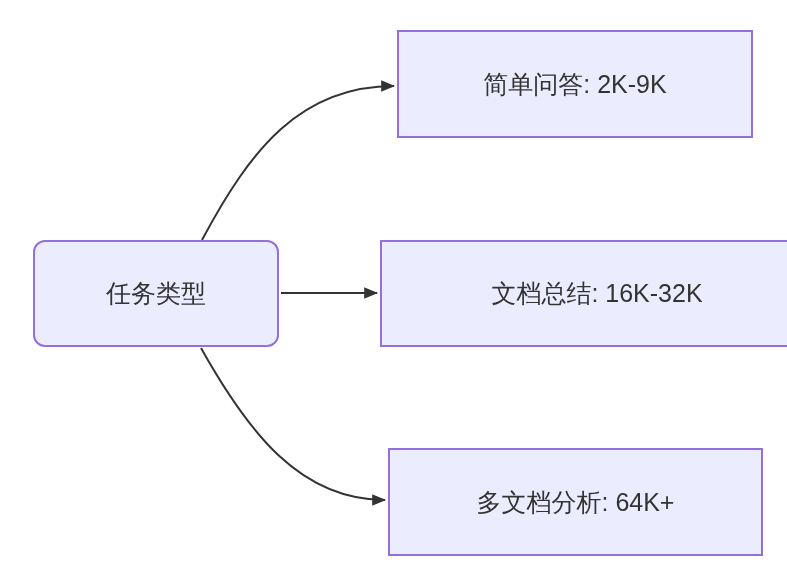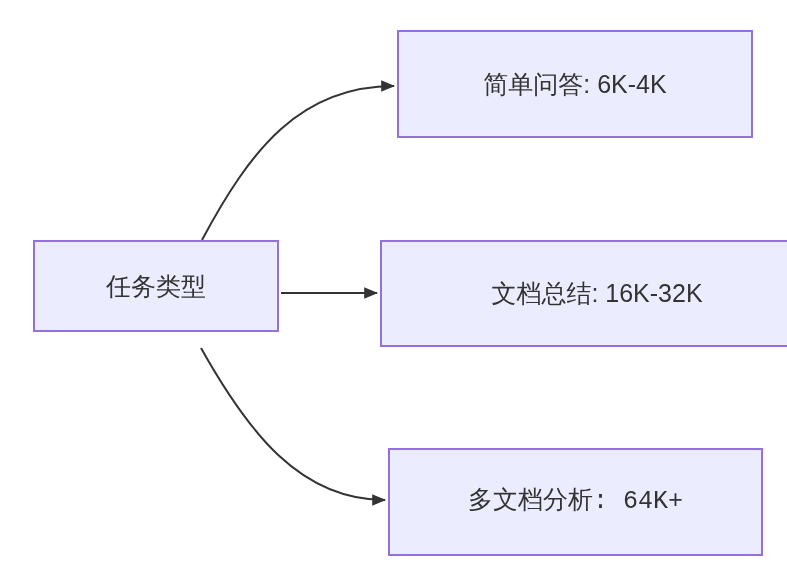--- a/index.html
+++ b/index.html
@@ -26,24 +26,24 @@
     border: 2px solid #9370DB;
     display: flex;
     align-items: center;
     justify-content: center;
     color: #333333;
     font-size: 25px;
     line-height: 1.3;
     text-align: center;
     white-space: nowrap;
   }
-  .node-root   { left: 33px;  top: 240px; width: 246px; height: 92px; }
+  .node-root   { left: 33px;  top: 240px; width: 246px; height: 107px; border-radius: 12px; }
   .node-top    { left: 397px; top: 30px;  width: 356px; height: 108px; }
   .node-middle { left: 380px; top: 240px; width: 434px; height: 107px; }
-  .node-bottom { left: 388px; top: 448px; width: 375px; height: 108px; font-family: Liberation Mono, monospace; }
+  .node-bottom { left: 388px; top: 448px; width: 375px; height: 108px; }
 </style>
 </head>
 <body>
 
 <div class="canvas">
 
   <svg class="edges-layer" viewBox="0 0 787 572" xmlns="http://www.w3.org/2000/svg">
     <defs>
       <marker id="arrowhead" viewBox="0 0 12 10" refX="11" refY="5" markerWidth="14" markerHeight="12" orient="auto" markerUnits="userSpaceOnUse">
         <path d="M0,0 L12,5 L0,10 Z" fill="#333333"></path>
@@ -52,21 +52,21 @@
     <path d="M 202 240 C 250 150, 300 86, 394 86" fill="none" stroke="#333333" stroke-width="2" marker-end="url(#arrowhead)"></path>
     <path d="M 281 293 L 377 293" fill="none" stroke="#333333" stroke-width="2" marker-end="url(#arrowhead)"></path>
     <path d="M 201 348 C 248 432, 300 500, 385 500" fill="none" stroke="#333333" stroke-width="2" marker-end="url(#arrowhead)"></path>
   </svg>
 
   <div class="node node-root">
     <span>任务类型</span>
   </div>
 
   <div class="node node-top">
-    <span>简单问答: 6K-4K</span>
+    <span>简单问答: 2K-9K</span>
   </div>
 
   <div class="node node-middle">
     <span>文档总结: 16K-32K</span>
   </div>
 
   <div class="node node-bottom">
     <span>多文档分析: 64K+</span>
   </div>
 

